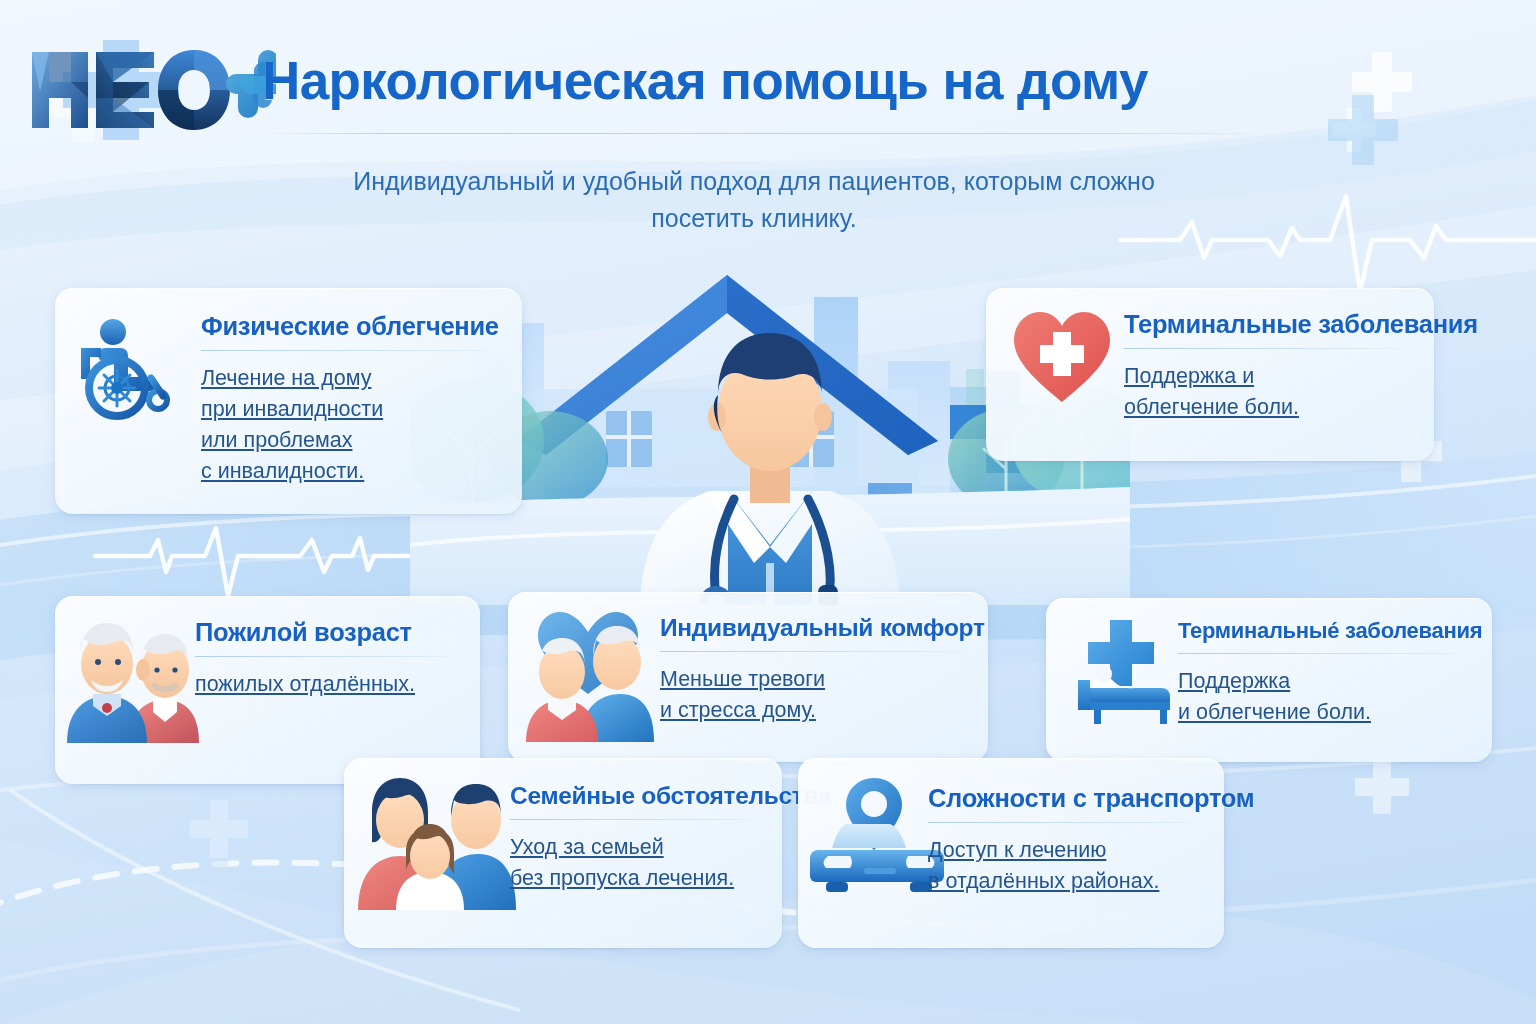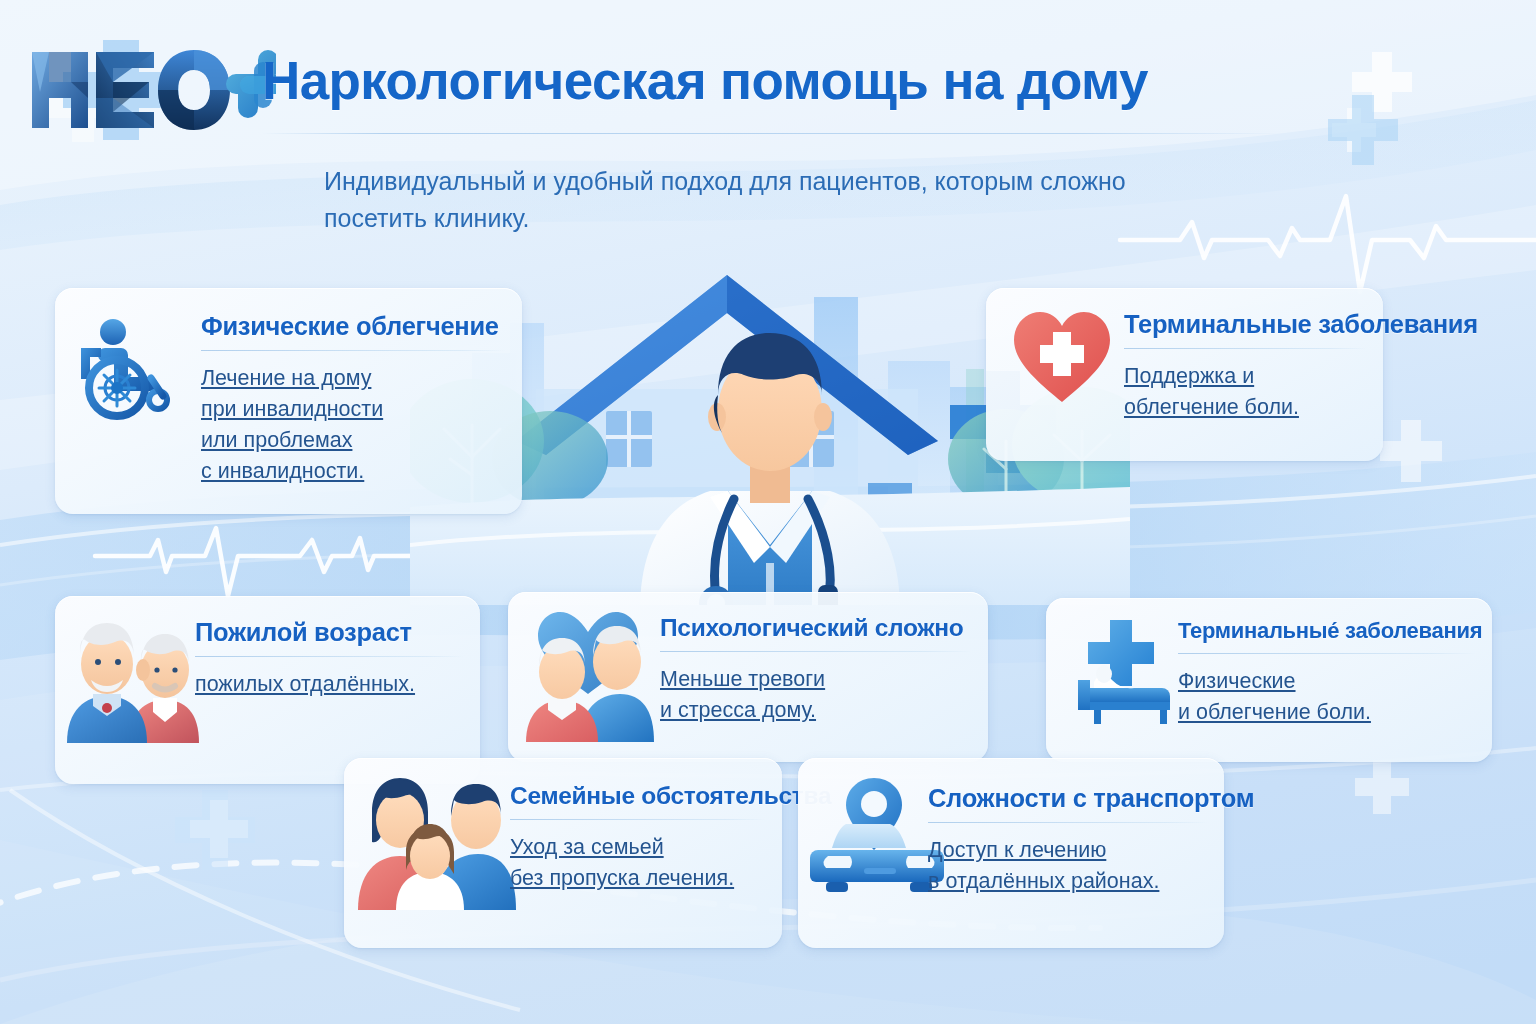--- a/index.html
+++ b/index.html
@@ -45,21 +45,21 @@
     font-size:53px; font-weight:bold; color:#1566c8;
     letter-spacing:-0.6px; white-space:nowrap;
     text-shadow:0 1px 0 rgba(255,255,255,.7);
   }
   #title-rule {
     position:absolute; left:262px; top:133px; width:1018px; height:1px;
     background:linear-gradient(to right,rgba(140,185,230,.0),rgba(130,180,228,.55) 12%,rgba(130,180,228,.45) 80%,rgba(140,185,230,0));
   }
   #subtitle {
     position:absolute; left:324px; top:163px; width:860px;
-    text-align:left; font-size:25px; line-height:37px; color:#2b6cb5;
+    text-align:center; font-size:25px; line-height:37px; color:#2b6cb5;
   }
   #subtitle span { display:block; }
 
   
   #center-art {
     position:absolute; left:410px; top:245px; width:720px; height:360px;
   }
   #center-art svg { width:100%; height:100%; display:block; }
 
   
@@ -88,21 +88,21 @@
     margin-top:9px; height:1px;
     background:linear-gradient(to right,rgba(120,172,222,.55),rgba(150,195,232,.22) 85%,rgba(150,195,232,0));
   }
   .card-desc {
     margin-top:12px; font-size:21.5px; line-height:31px; color:#24548f;text-decoration:underline;
   }
   .card-desc span { display:block; white-space:nowrap; }
 
   
   #card-physical   { left:55px;   top:288px; width:467px; height:226px; }
-  #card-terminal-1 { left:986px;  top:288px; width:397px; height:173px; }
+  #card-terminal-1 { left:986px;  top:288px; width:448px; height:173px; }
   #card-elderly    { left:55px;   top:596px; width:425px; height:188px; }
   #card-psych      { left:508px;  top:592px; width:480px; height:170px; }
   #card-terminal-2 { left:1046px; top:598px; width:446px; height:164px; }
   #card-family     { left:344px;  top:758px; width:438px; height:190px; }
   #card-transport  { left:798px;  top:758px; width:426px; height:190px; }
 
   #card-terminal-1 .card-icon { left:22px; top:14px; width:108px; height:112px; }
   #card-terminal-1 .card-body { left:138px; top:22px; }
   #card-elderly .card-icon { left:12px; top:12px; width:132px; height:135px; }
   #card-elderly .card-body { left:140px; top:22px; }
@@ -529,21 +529,21 @@
         <ellipse cx="95" cy="60" rx="24" ry="28" fill="url(#pgskin)"></ellipse>
         <path d="M71,54 C71,34 80,24 95,24 C110,24 119,34 119,54 C119,40 110,36 100,40 C88,44 78,42 74,38 Z" fill="#e9edf1"></path>
 
         <path d="M4,140 C4,112 20,98 40,98 C60,98 76,112 76,140 Z" fill="url(#pg2)"></path>
         <path d="M26,96 h28 v12 l-14,10 l-14,-10 Z" fill="#f7f9fb"></path>
         <ellipse cx="40" cy="70" rx="23" ry="27" fill="url(#pgskin)"></ellipse>
         <path d="M17,64 C17,46 26,36 40,36 C54,36 63,46 63,64 C63,50 54,46 45,50 C34,54 24,52 20,48 Z" fill="#eef1f4"></path>
       </svg>
     </div>
     <div class="card-body">
-      <div class="card-title">Психологический сложно</div>
+      <div class="card-title">Индивидуальный комфорт</div>
       <div class="card-rule"></div>
       <div class="card-desc">
         <span>Меньше тревоги</span>
         <span>и стресса дому.</span>
       </div>
     </div>
   </div>
 
   <div class="card" id="card-terminal-2">
     <div class="card-icon">
@@ -567,21 +567,21 @@
         <rect x="96" y="94" width="7" height="14" fill="#2276c6"></rect>
 
         <path d="M30,66 q8,-14 18,-2 q10,10 22,8 H30 Z" fill="#ffffff"></path>
         <ellipse cx="40" cy="58" rx="8" ry="9" fill="#f3f8fc"></ellipse>
       </svg>
     </div>
     <div class="card-body">
       <div class="card-title">Терминальные́ заболевания</div>
       <div class="card-rule"></div>
       <div class="card-desc">
-        <span>Физические</span>
+        <span>Поддержка</span>
         <span>и облегчение боли.</span>
       </div>
     </div>
   </div>
 
   <div class="card" id="card-family">
     <div class="card-icon">
       <svg viewBox="0 0 158 140">
         <defs>
           <linearGradient id="fg1" x1="0" y1="0" x2="1" y2="1">

